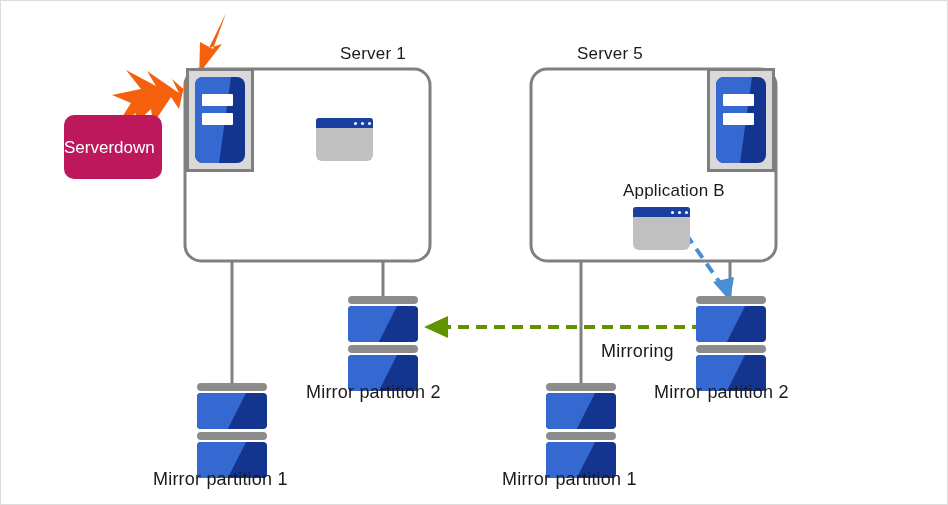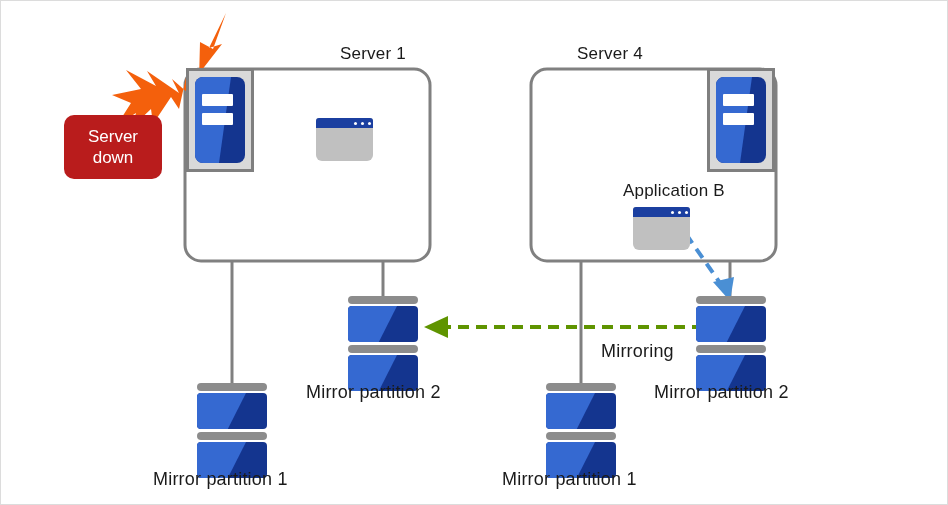--- a/index.html
+++ b/index.html
@@ -118,30 +118,29 @@
     position: absolute;
     left: 0; top: 0;
     width: 100%; height: 100%;
     background: #3569d1;
     clip-path: polygon(0 0, 70% 0, 44% 100%, 0 100%);
   }
 
   
   .down-badge {
     position: absolute;
-    background: #b91c1c;
+    background: #be185d;
     border-radius: 10px;
     color: #ffffff;
     font-size: 17px;
     line-height: 21px;
     text-align: center;
     display: flex;
-    flex-direction: column;
     align-items: center;
-    justify-content: center;
+    justify-content: flex-start;
   }
 </style>
 </head>
 <body>
 
 <div id="canvas">
 
   <svg class="svg-layer" viewBox="0 0 948 505">
 
     <rect x="184" y="68" width="245" height="192" rx="16" ry="16" fill="none" stroke="#808080" stroke-width="3"></rect>
@@ -203,21 +202,21 @@
   <div class="label sz16" style="left:305px; top:381px;">Mirror partition 2</div>
 
   <div class="disk" style="left:196px; top:382px;">
     <div class="cap"></div>
     <div class="platter"></div>
     <div class="cap"></div>
     <div class="platter"></div>
   </div>
   <div class="label sz16" style="left:152px; top:468px;">Mirror partition 1</div>
 
-  <div class="label" style="left:576px; top:43px;">Server 4</div>
+  <div class="label" style="left:576px; top:43px;">Server 5</div>
 
   <div class="server-icon" style="left:706px; top:67px; width:68px; height:104px;">
     <div class="body">
       <div class="bar b1"></div>
       <div class="bar b2"></div>
     </div>
   </div>
 
   <div class="label" style="left:622px; top:180px;text-align:center;">Application B</div>
 

